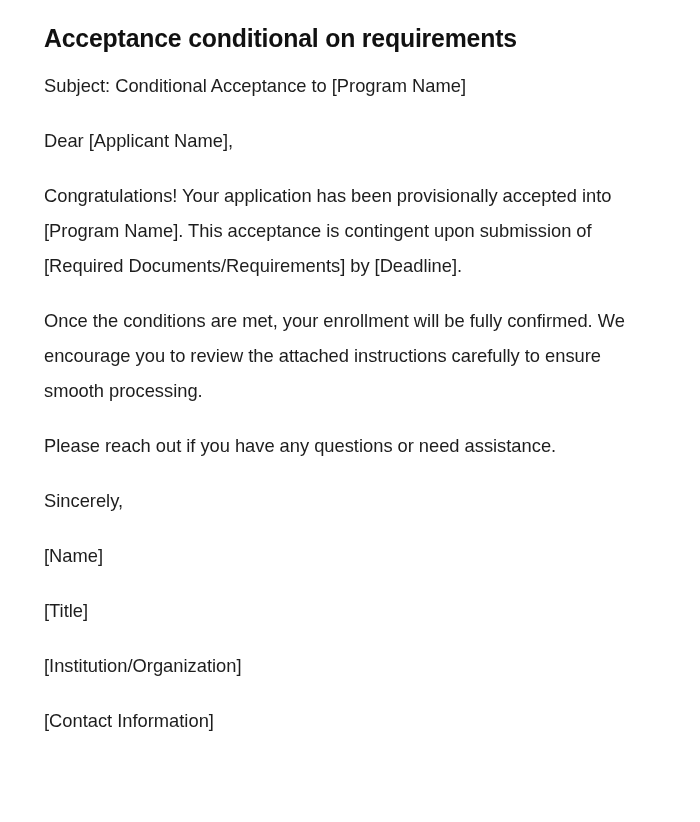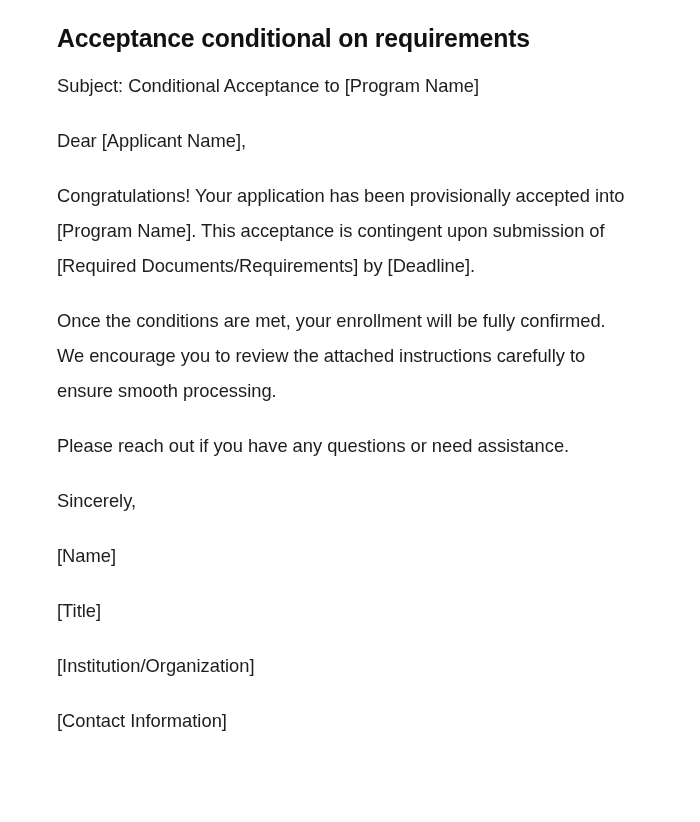--- a/index.html
+++ b/index.html
@@ -11,21 +11,21 @@
     width: 700px;
     height: 822px;
     overflow: hidden;
     font-family: "Liberation Sans", sans-serif;
     color: #1b1b1b;
     -webkit-font-smoothing: antialiased;
   }
   .letter {
     box-sizing: border-box;
     width: 700px;
-    padding: 22px 60px 0 57px;
+    padding: 22px 60px 0 44px;
   }
   .letter-heading {
     font-family: "Liberation Sans", sans-serif;
     font-size: 26px;
     line-height: 32px;
     font-weight: bold;
     letter-spacing: -0.2px;
     color: #111111;
     margin: 0 0 14px 0;
     transform: scaleX(0.955);

